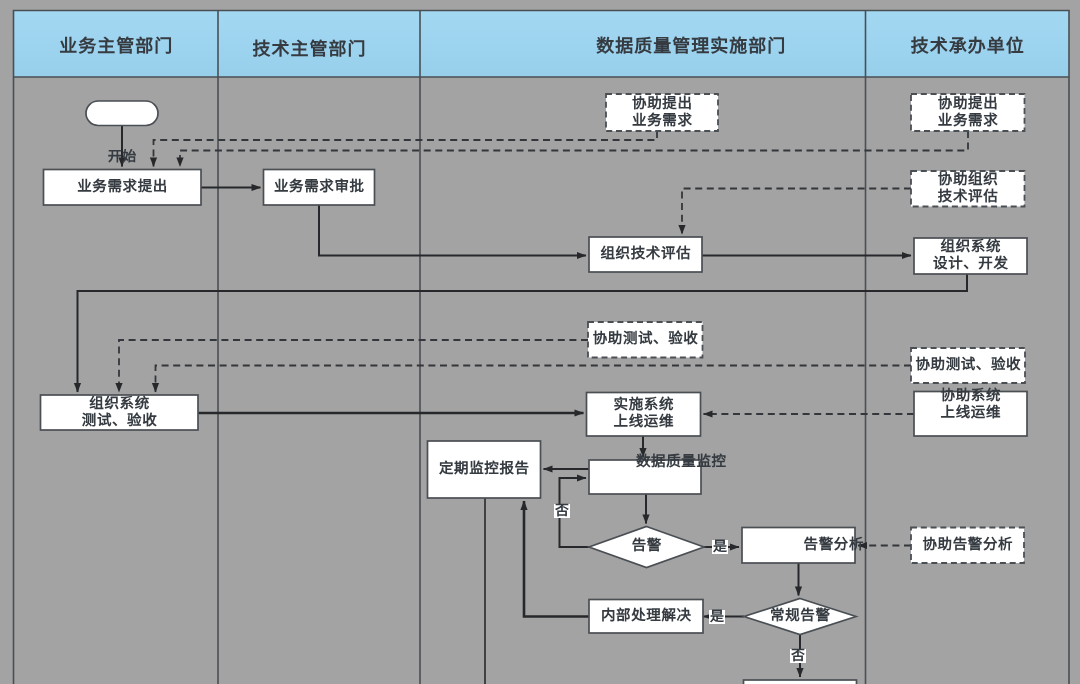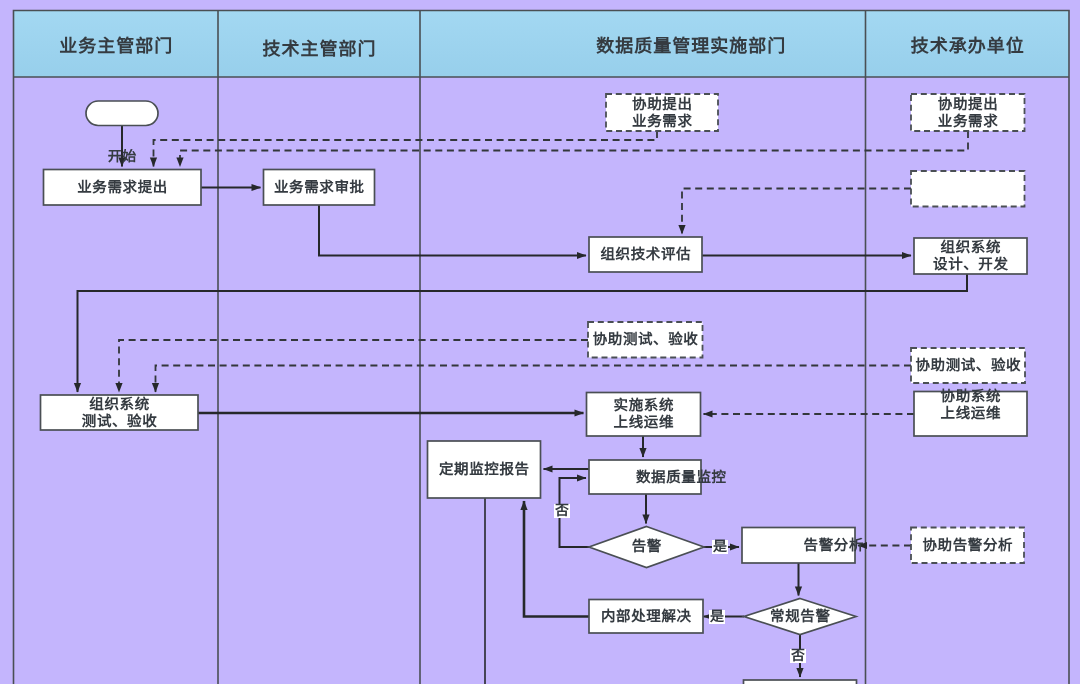--- a/index.html
+++ b/index.html
@@ -1,19 +1,19 @@
 <!DOCTYPE html>
 <html lang="zh-CN"><head>
 <meta charset="utf-8">
 <style>
   html,body{margin:0;padding:0;background:#ffffff;}
   .stage{
     filter:blur(0.4px);
-    position:relative;width:1080px;height:684px;overflow:hidden;background:#c4b5fd;
-    font-family:Liberation Serif, serif;
+    position:relative;width:1080px;height:684px;overflow:hidden;background:#a3a3a3;
+    font-family:Liberation Mono, monospace;
   }
   .stage svg{position:absolute;left:0;top:0;color:var(--conn,#26282b);}
   
   .lane-line{stroke:var(--border,#4a4f54);stroke-width:1.6;fill:none;}
   .box{fill:#ffffff;stroke:var(--border,#4a4f54);stroke-width:1.7;}
   .dbox{fill:#ffffff;stroke:var(--border,#3d4247);stroke-width:1.8;stroke-dasharray:6 3.8;}
   .conn{fill:none;stroke:var(--conn,#26282b);stroke-width:2;}
   .conn-thick{fill:none;stroke:var(--conn,#26282b);stroke-width:2.6;}
   .conn-thin{fill:none;stroke:var(--conn,#26282b);stroke-width:1.6;}
   .dash{fill:none;stroke:var(--dashline,#33373b);stroke-width:1.8;stroke-dasharray:7 4.6;}
@@ -101,21 +101,21 @@
     <rect class="box" x="742" y="527.5" width="113" height="35.5"></rect>
     <rect class="dbox" x="911" y="527.5" width="113" height="35.5"></rect>
     <rect class="box" x="589" y="599.5" width="114" height="33.5"></rect>
     <polygon class="box" points="800,598.5 856,616.5 800,634.5 744,616.5"></polygon>
     <rect class="box" x="743.5" y="680" width="113" height="30"></rect>
   </svg>
 
   <div class="lane-header" style="left:13.5px;top:10.5px;width:204.5px;height:66.5px;">
       <span>业务主管部门</span>
     </div>
-  <div class="lane-header" style="left:218px;top:10.5px;width:202px;height:73px;">
+  <div class="lane-header" style="left:208px;top:10.5px;width:202px;height:73px;">
       <span>技术主管部门</span>
     </div>
   <div class="lane-header" style="left:420px;top:10.5px;width:445.5px;height:66.5px;padding-left:48px;">
       <span>数据质量管理实施部门</span>
     </div>
   <div class="lane-header" style="left:865.5px;top:10.5px;width:203.5px;height:66.5px;">
       <span>技术承办单位</span>
     </div>
 
   <div class="node-label" style="left:86px;top:101px;width:72px;height:24.5px;font-size:14px;margin-top:44px;">
@@ -127,20 +127,24 @@
   <div class="node-label" style="left:263.5px;top:169.5px;width:111px;height:35.5px;">
       <span>业务需求审批</span>
     </div>
   <div class="node-label" style="left:606px;top:94px;width:112px;height:37px;">
       <span>协助提出</span>
       <span>业务需求</span>
     </div>
   <div class="node-label" style="left:911px;top:94px;width:113.5px;height:37px;">
       <span>协助提出</span>
       <span>业务需求</span>
+    </div>
+  <div class="node-label" style="left:911px;top:171px;width:113.5px;height:35.5px;">
+      <span>协助组织</span>
+      <span>技术评估</span>
     </div>
   <div class="node-label" style="left:589px;top:237px;width:113px;height:35px;">
       <span>组织技术评估</span>
     </div>
   <div class="node-label" style="left:914px;top:238px;width:113px;height:36px;">
       <span>组织系统</span>
       <span>设计、开发</span>
     </div>
   <div class="node-label" style="left:588px;top:322px;width:114.5px;height:35.5px;">
       <span>协助测试、验收</span>
@@ -156,21 +160,21 @@
       <span>实施系统</span>
       <span>上线运维</span>
     </div>
   <div class="node-label" style="left:914px;top:383px;width:113px;height:44.5px;">
       <span>协助系统</span>
       <span>上线运维</span>
     </div>
   <div class="node-label" style="left:427.5px;top:441px;width:113px;height:57px;">
       <span>定期监控报告</span>
     </div>
-  <div class="node-label" style="left:589px;top:460px;width:112px;height:34px;padding-left:36px;">
+  <div class="node-label" style="left:589px;top:445px;width:112px;height:34px;padding-left:36px;">
       <span>数据质量监控</span>
     </div>
   <div class="node-label" style="left:589px;top:526px;width:115px;height:41px;">
       <span>告警</span>
     </div>
   <div class="node-label" style="left:742px;top:527.5px;width:113px;height:35.5px;margin-left:35px;">
       <span>告警分析</span>
     </div>
   <div class="node-label" style="left:911px;top:527.5px;width:113px;height:35.5px;">
       <span>协助告警分析</span>

